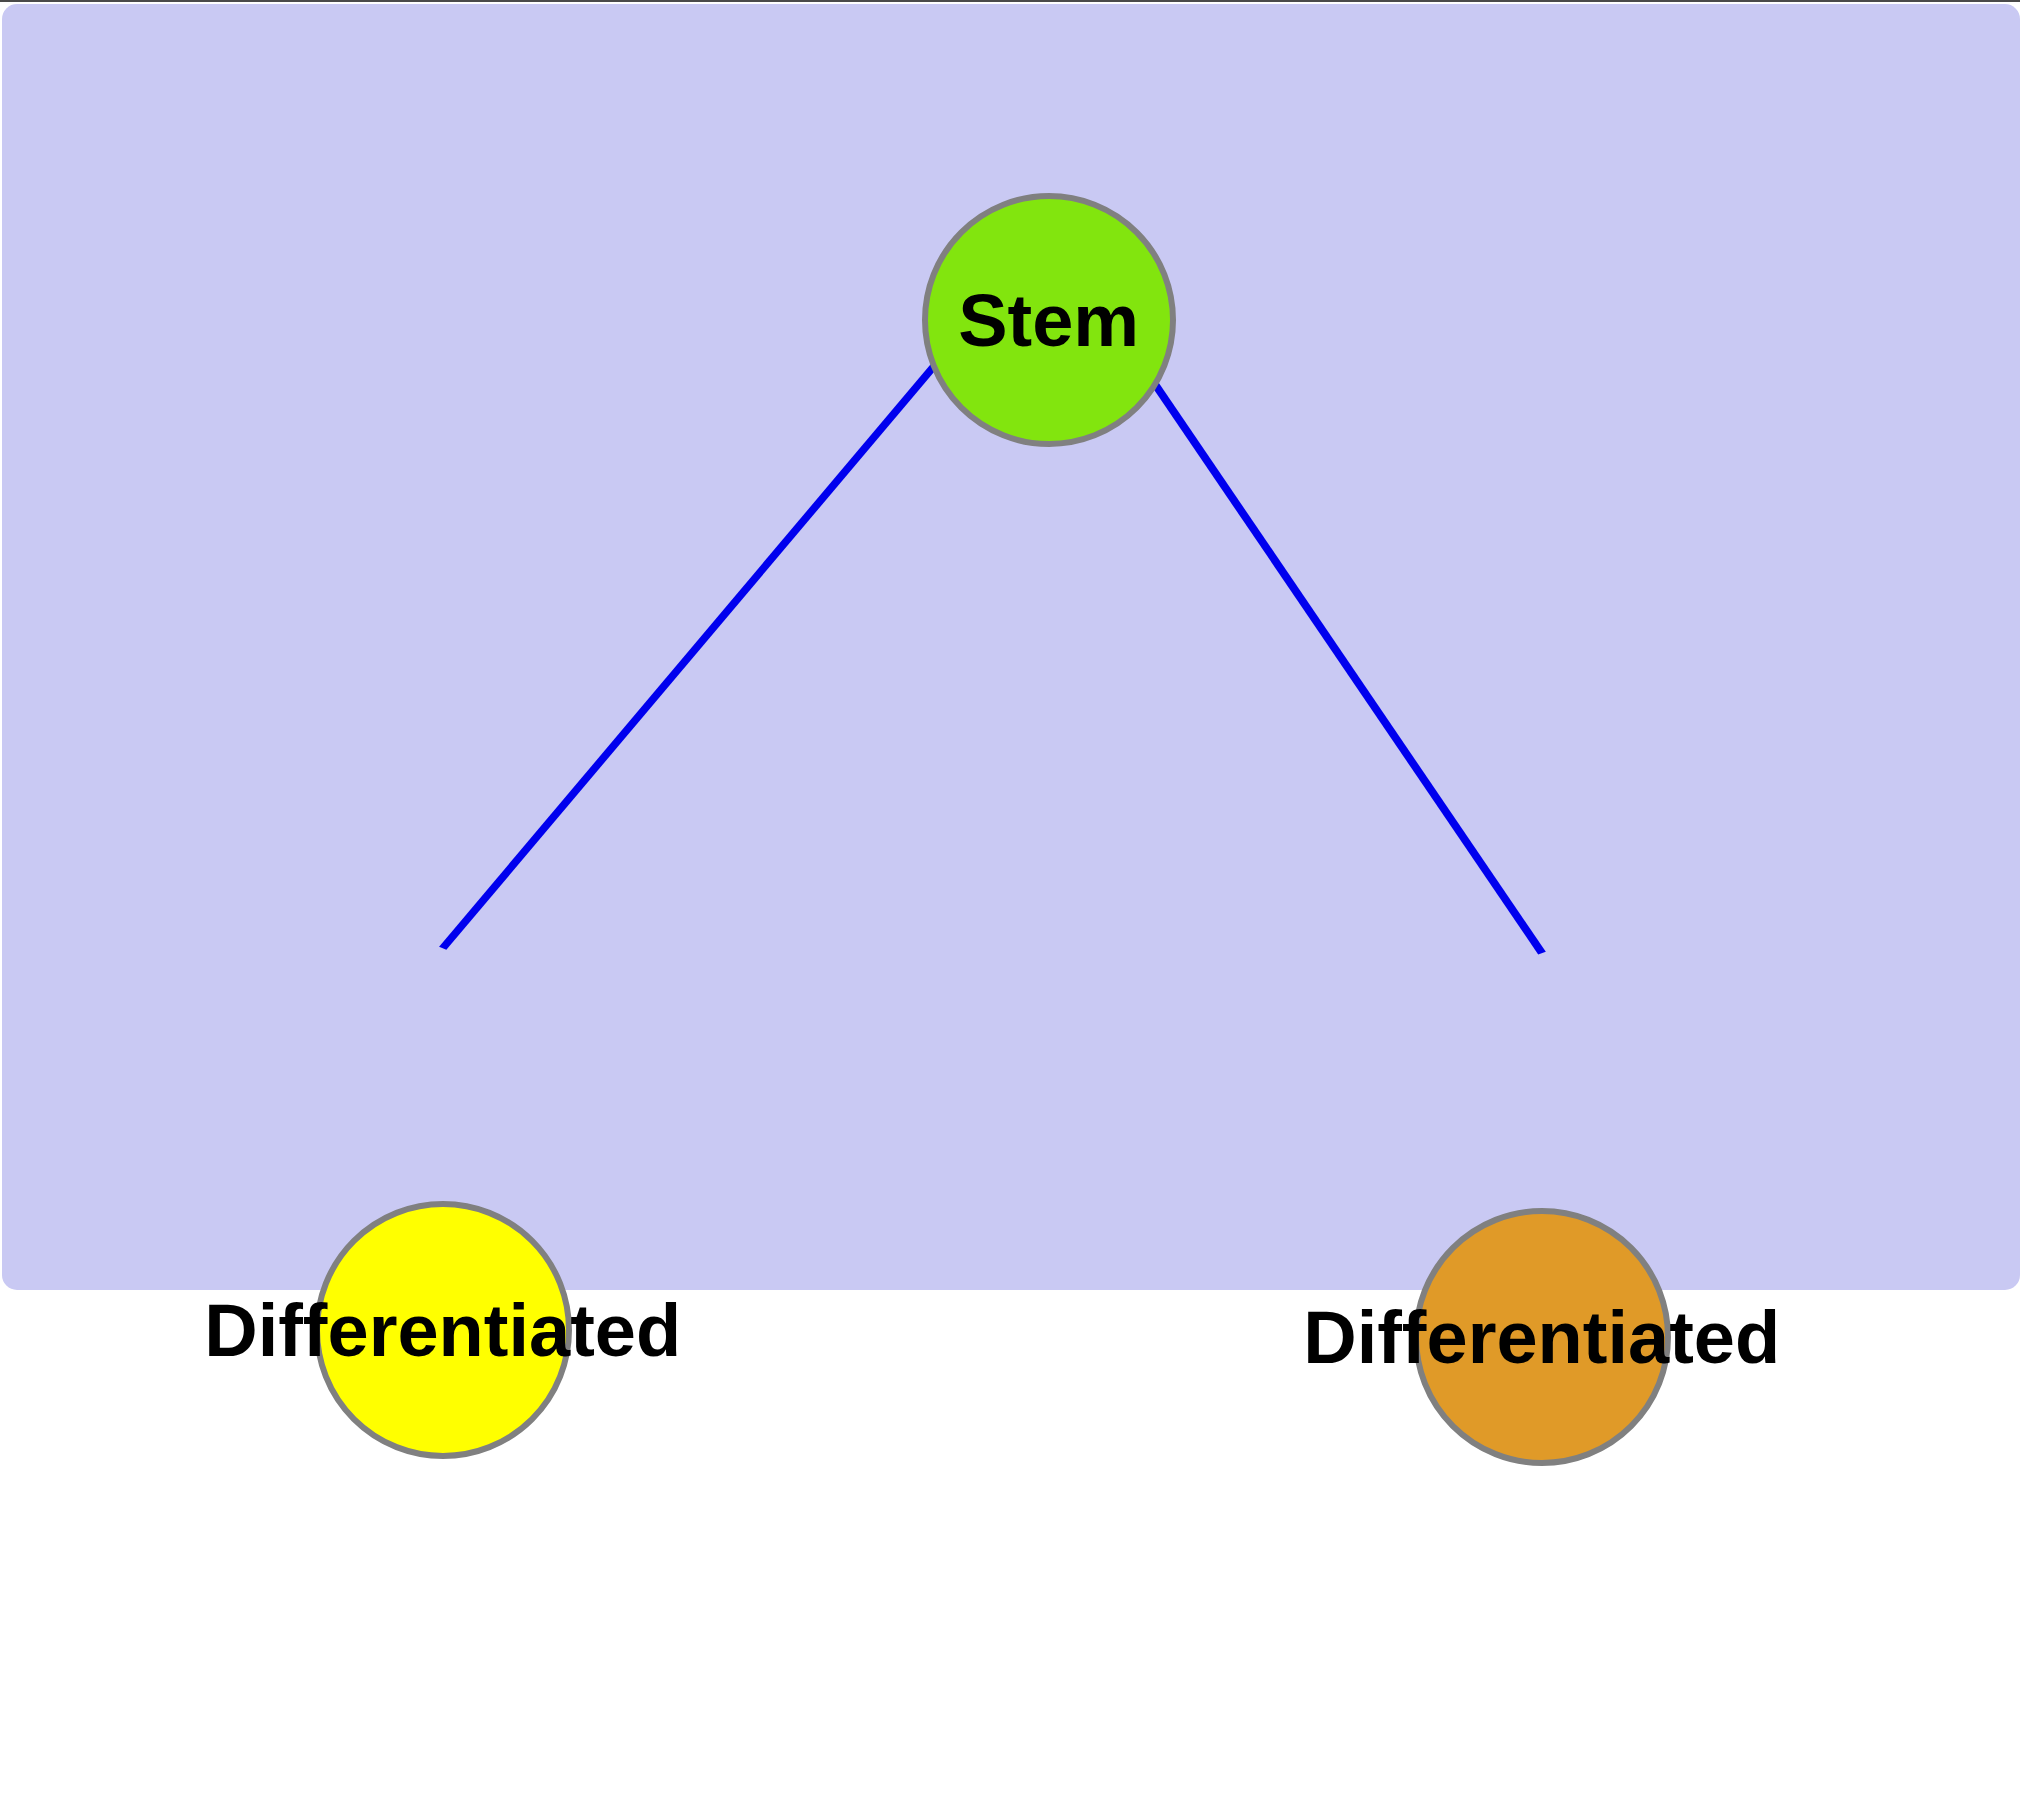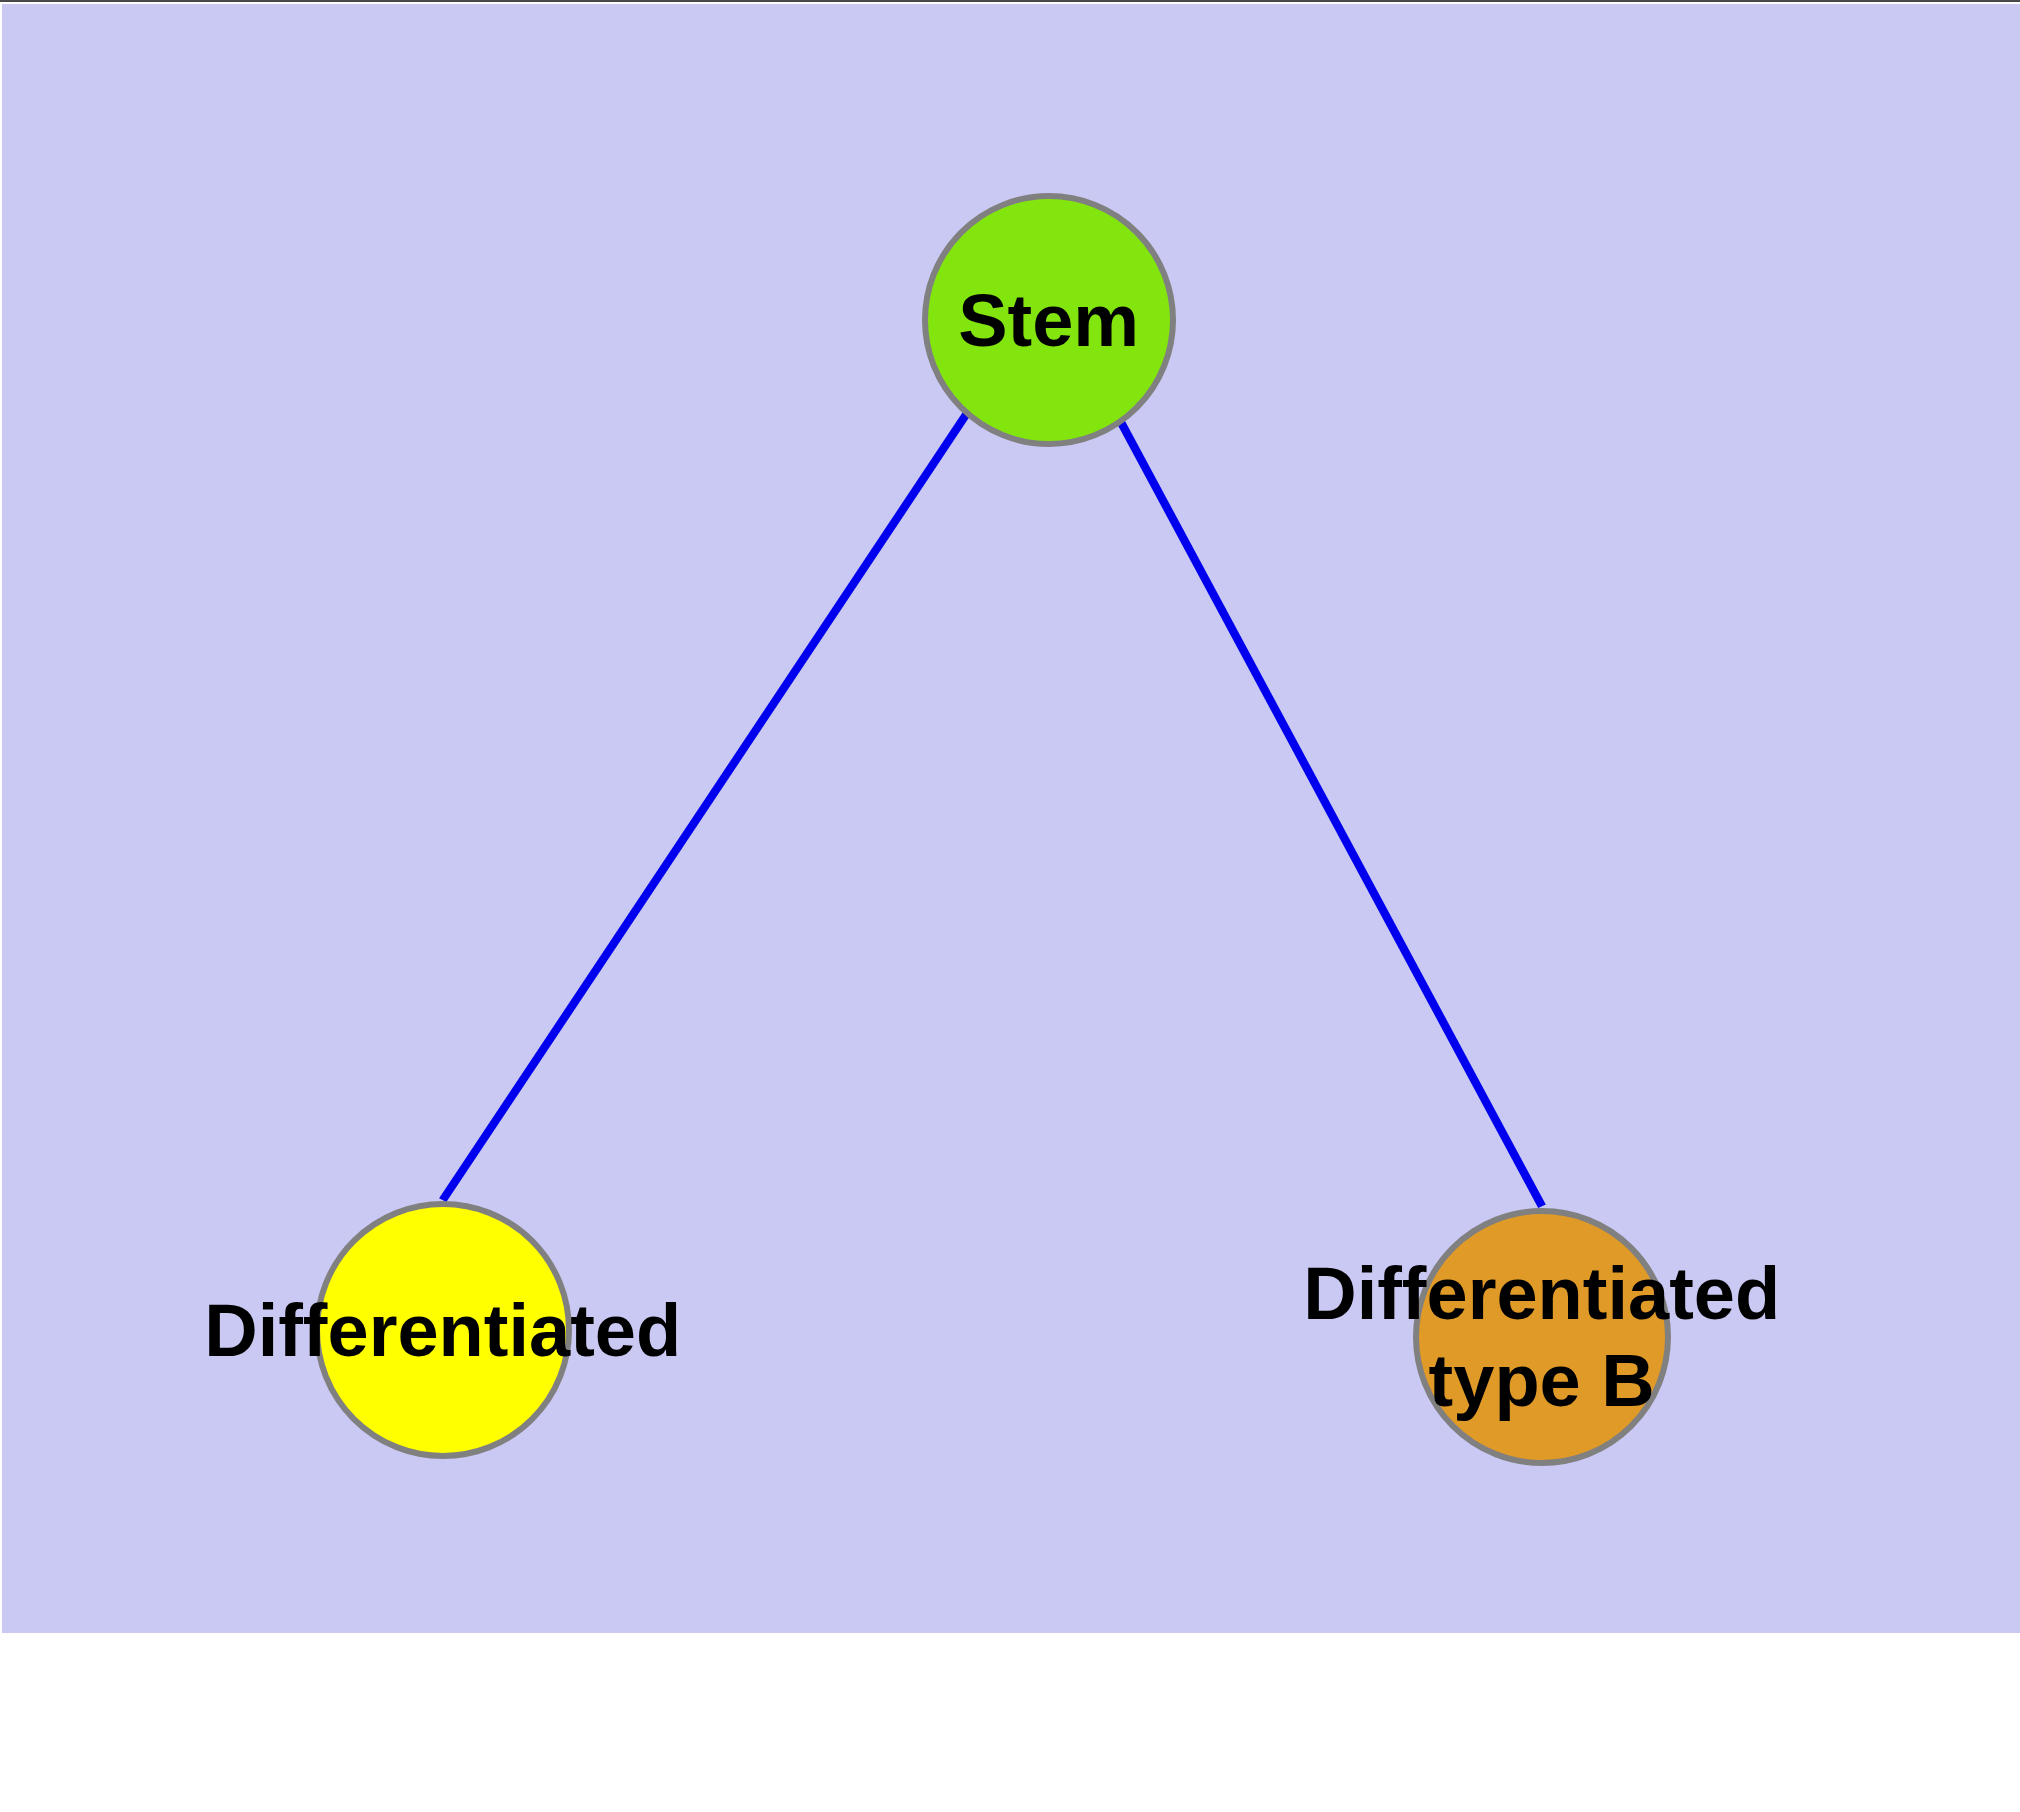--- a/index.html
+++ b/index.html
@@ -15,21 +15,22 @@
     position: absolute;
     left: 0; top: 0;
     width: 2021px; height: 1.7px;
     background: #4a4a4a;
   }
   .canvas {
     position: absolute;
     left: 1.7px;
     top: 4.2px;
     width: 2018px;
-    height: 1629px;
+    height: 1286px;
+    border-radius: 15px;
   }
   .edge-layer {
     position: absolute;
     left: 0; top: 0;
     width: 100%; height: 100%;
   }
   .node {
     position: absolute;
     box-sizing: border-box;
     border-radius: 50%;
@@ -71,18 +72,17 @@
 
   <div class="node" style="left: 312px; top: 1197px; width: 258px; height: 258px; background: rgb(255, 255, 0); border-width: 6.8px; border-color: rgb(128, 128, 128);">
     <div class="node-label" style="color: rgb(0, 0, 0);">
       <span class="label-line">Differentiated</span>
     </div>
   </div>
 
   <div class="node" style="left: 1411px; top: 1204px; width: 258px; height: 258px; background: rgb(224, 154, 40); border-width: 6.8px; border-color: rgb(128, 128, 128);">
     <div class="node-label" style="color: rgb(0, 0, 0);">
       <span class="label-line">Differentiated</span>
-      <span class="label-line">type B</span>
     </div>
   </div>
 
 </div>
 
 
 </body></html>

